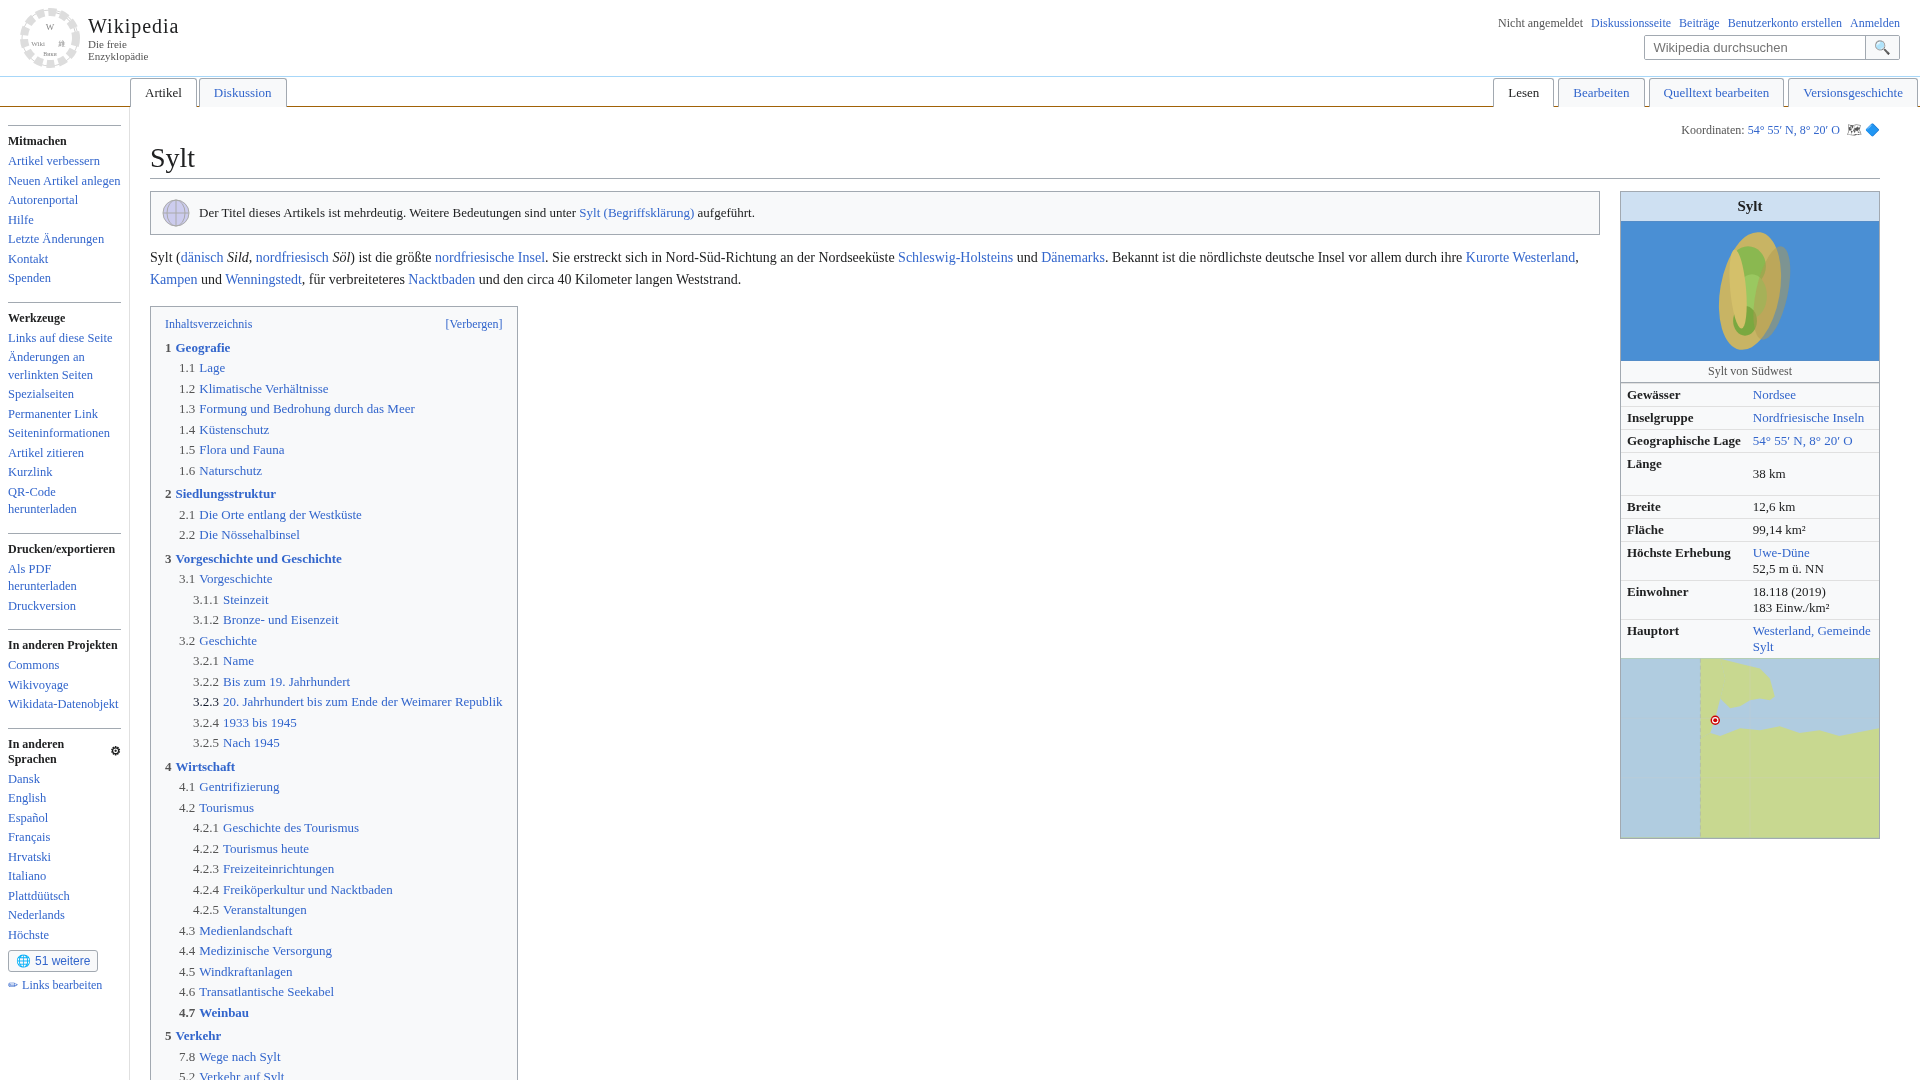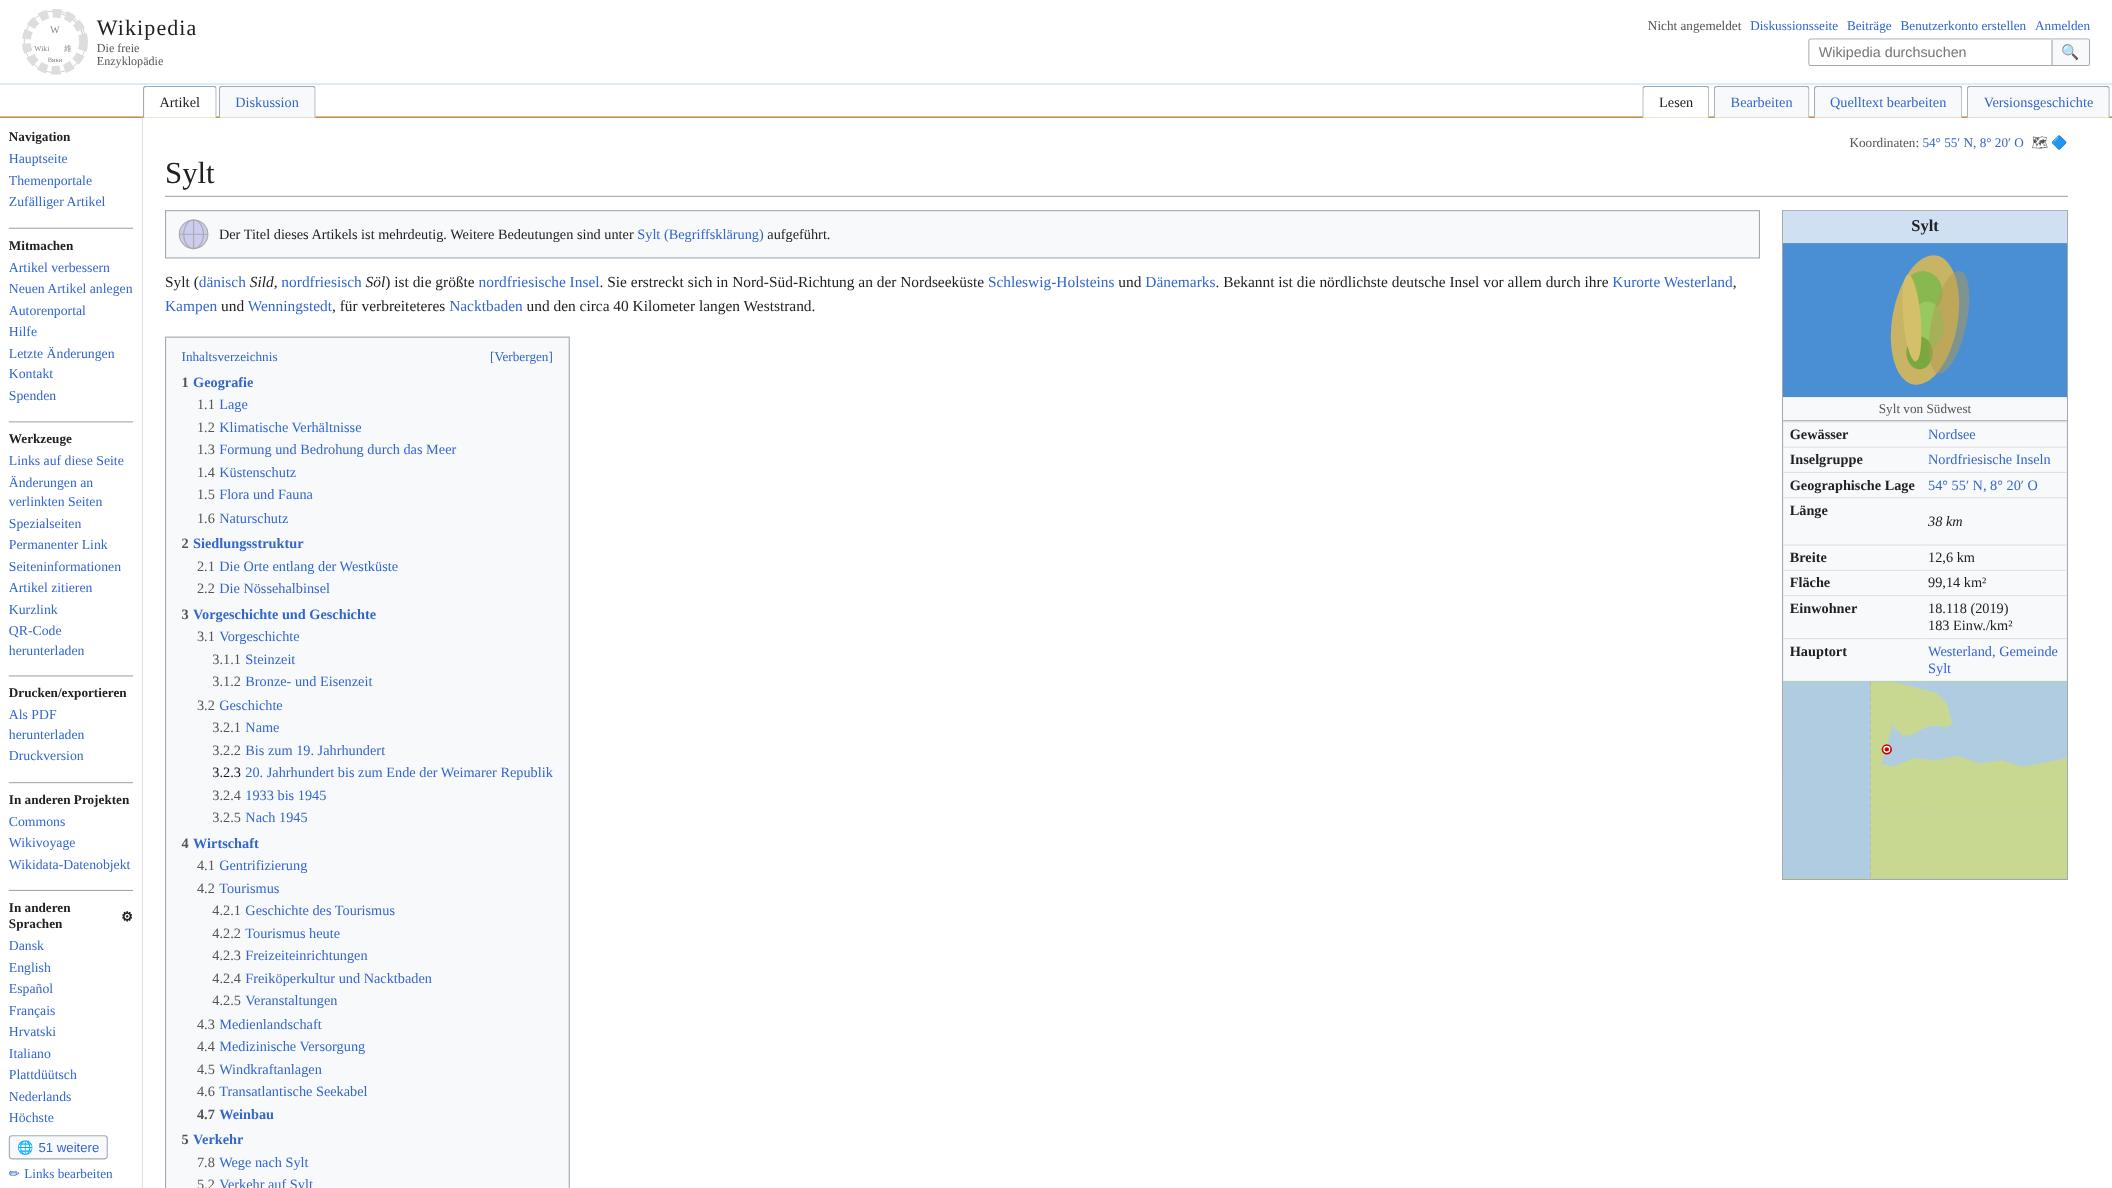--- a/index.html
+++ b/index.html
@@ -104,26 +104,20 @@
     <div class="tab">Bearbeiten</div>
     <div class="tab">Quelltext bearbeiten</div>
     <div class="tab">Versionsgeschichte</div>
   </div>
 </div>
 
 <div id="content-wrapper">
 
   <div id="sidebar">
 
-    <div class="sidebar-section">
-      <div class="sidebar-section-title">Navigation</div>
-      <a class="sidebar-link" href="#">Hauptseite</a>
-      <a class="sidebar-link" href="#">Themenportale</a>
-      <a class="sidebar-link" href="#">Zufälliger Artikel</a>
-    </div>
 
     <hr class="sidebar-divider">
 
     <div class="sidebar-section">
       <div class="sidebar-section-title">Mitmachen</div>
       <a class="sidebar-link" href="#">Artikel verbessern</a>
       <a class="sidebar-link" href="#">Neuen Artikel anlegen</a>
       <a class="sidebar-link" href="#">Autorenportal</a>
       <a class="sidebar-link" href="#">Hilfe</a>
       <a class="sidebar-link" href="#">Letzte Änderungen</a>
@@ -234,29 +228,33 @@
             <tr>
               <td style="font-weight: bold; font-size: 13px; padding: 3px 6px; border-top: 1px solid rgb(224, 224, 224); vertical-align: top; white-space: nowrap;">Inselgruppe</td>
               <td style="padding: 3px 6px; border-top: 1px solid rgb(224, 224, 224); vertical-align: top; font-size: 13px;"><a href="#">Nordfriesische Inseln</a></td>
             </tr>
             <tr>
               <td style="font-weight: bold; font-size: 13px; padding: 3px 6px; border-top: 1px solid rgb(224, 224, 224); vertical-align: top; white-space: nowrap;">Geographische Lage</td>
               <td style="padding: 3px 6px; border-top: 1px solid rgb(224, 224, 224); vertical-align: top; font-size: 13px;"><a href="#">54° 55′ N, 8° 20′ O</a></td>
             </tr>
             <tr>
               <td style="font-weight: bold; font-size: 13px; padding: 3px 6px; border-top: 1px solid rgb(224, 224, 224); vertical-align: top; white-space: nowrap;">Länge</td>
-              <td style="padding: 13px 6px; border-top: 1px solid rgb(224, 224, 224); vertical-align: top; font-size: 13px; font-style: italic;">38 km</td>
+              <td style="padding: 13px 6px; border-top: 1px solid rgb(224, 224, 224); vertical-align: top; font-size: 13px;">38 km</td>
             </tr>
             <tr>
               <td style="font-weight: bold; font-size: 13px; padding: 3px 6px; border-top: 1px solid rgb(224, 224, 224); vertical-align: top; white-space: nowrap;">Breite</td>
               <td style="padding: 3px 6px; border-top: 1px solid rgb(224, 224, 224); vertical-align: top; font-size: 13px;">12,6 km</td>
             </tr>
             <tr>
               <td style="font-weight: bold; font-size: 13px; padding: 3px 6px; border-top: 1px solid rgb(224, 224, 224); vertical-align: top; white-space: nowrap;">Fläche</td>
               <td style="padding: 3px 6px; border-top: 1px solid rgb(224, 224, 224); vertical-align: top; font-size: 13px;">99,14 km²</td>
+            </tr>
+            <tr>
+              <td style="font-weight: bold; font-size: 13px; padding: 3px 6px; border-top: 1px solid rgb(224, 224, 224); vertical-align: top; white-space: nowrap;">Höchste Erhebung</td>
+              <td style="padding: 3px 6px; border-top: 1px solid rgb(224, 224, 224); vertical-align: top; font-size: 13px;"><a href="#">Uwe-Düne</a><br>52,5 m ü. NN</td>
             </tr>
             <tr>
               <td style="font-weight: bold; font-size: 13px; padding: 3px 6px; border-top: 1px solid rgb(224, 224, 224); vertical-align: top; white-space: nowrap;">Einwohner</td>
               <td style="padding: 3px 6px; border-top: 1px solid rgb(224, 224, 224); vertical-align: top; font-size: 13px;">18.118 (2019)<br>183 Einw./km²</td>
             </tr>
             <tr>
               <td style="font-weight: bold; font-size: 13px; padding: 3px 6px; border-top: 1px solid rgb(224, 224, 224); vertical-align: top; white-space: nowrap;">Hauptort</td>
               <td style="padding: 3px 6px; border-top: 1px solid rgb(224, 224, 224); vertical-align: top; font-size: 13px;"><a href="#">Westerland, Gemeinde Sylt</a></td>
             </tr>
           </tbody>

